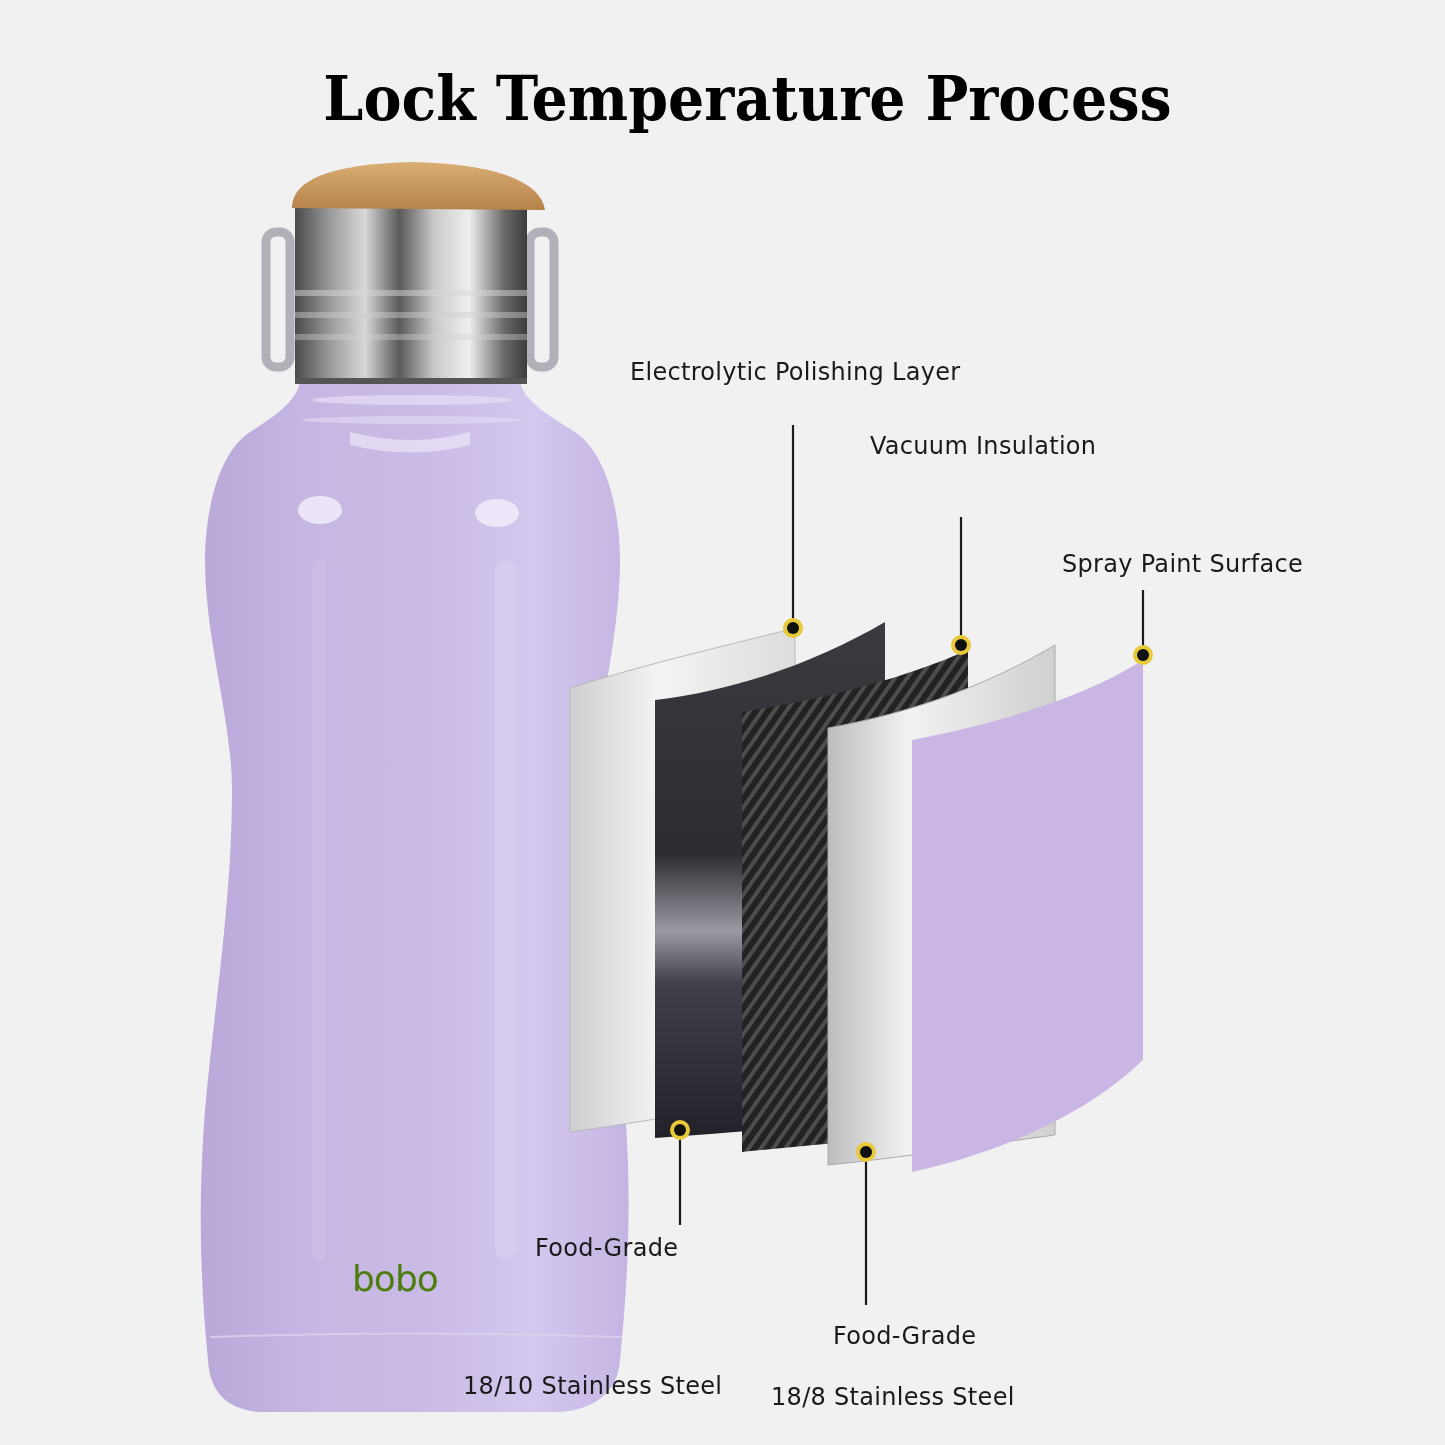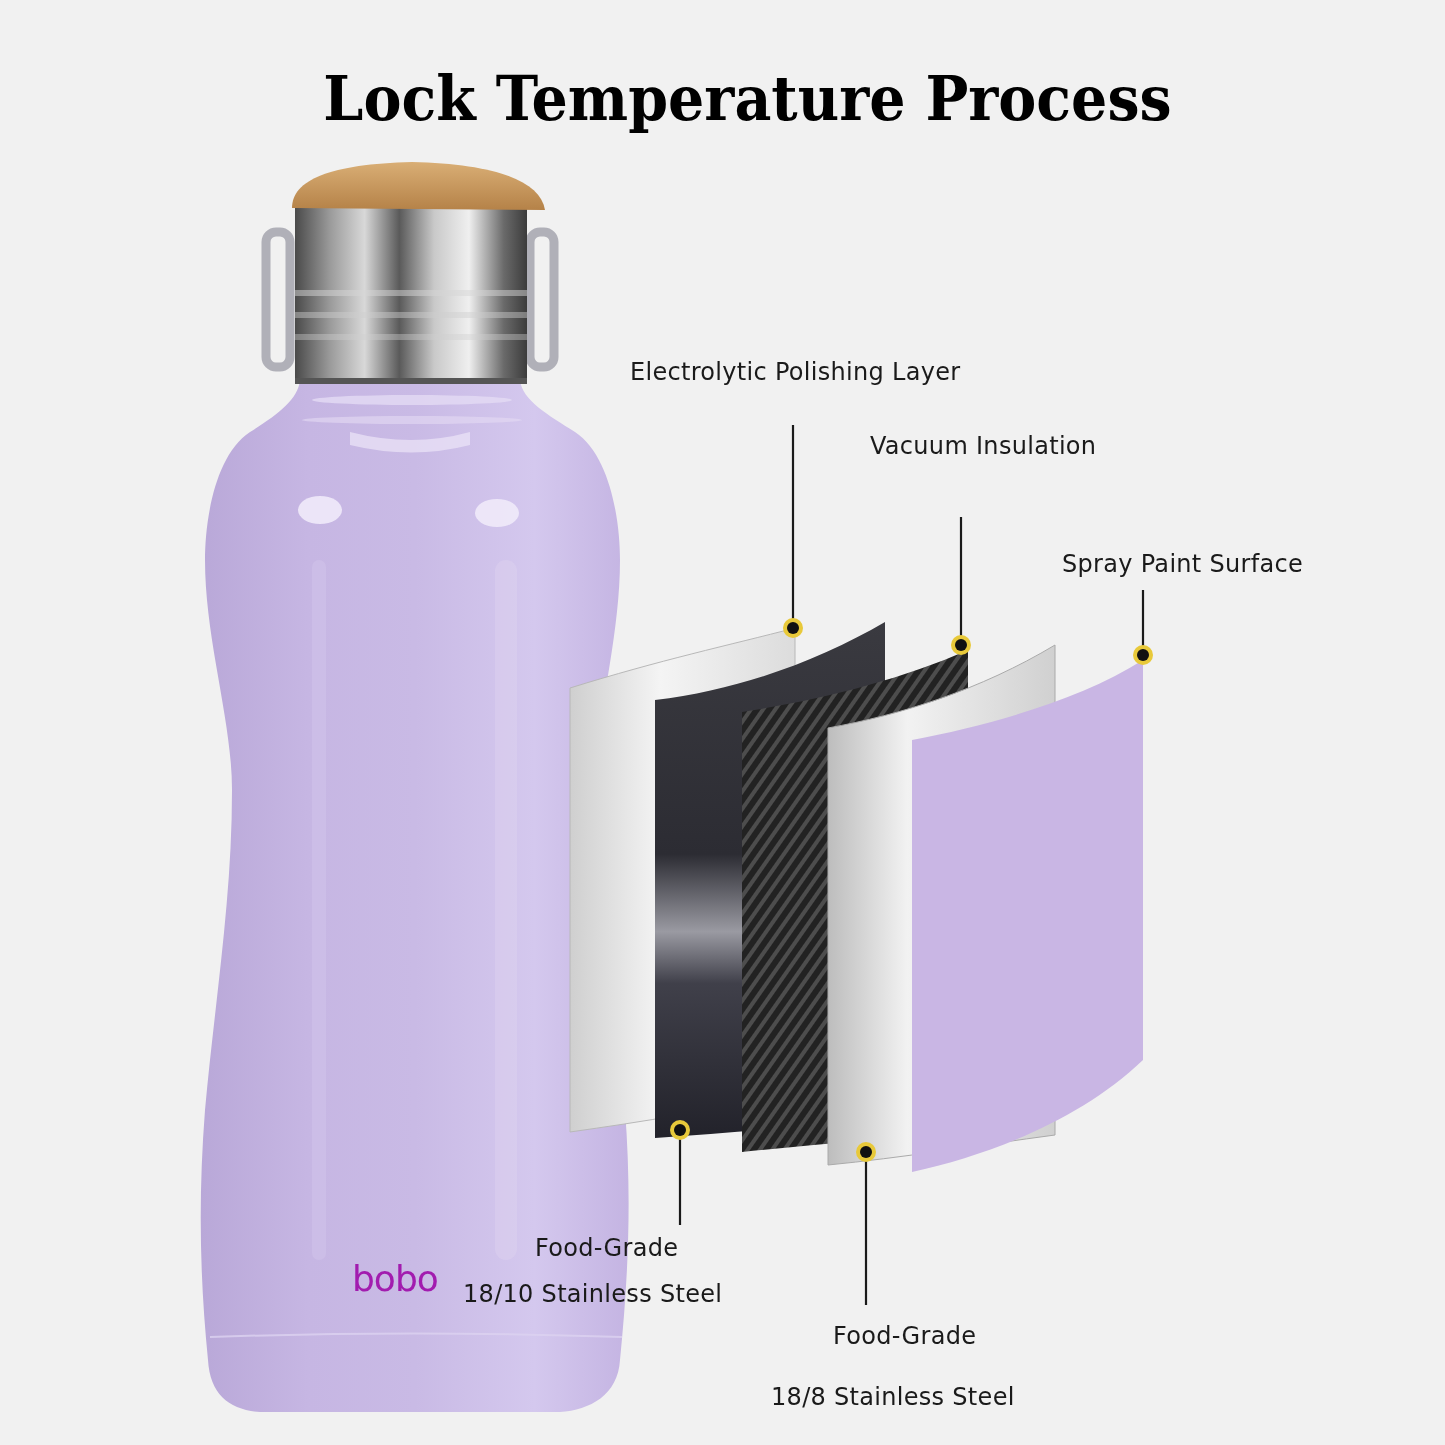--- a/index.html
+++ b/index.html
@@ -1,20 +1,20 @@
 <!DOCTYPE html>
 <html><head>
 <meta charset="utf-8">
 <style>
   html,body{margin:0;padding:0;}
   body{width:1445px;height:1445px;background:#f1f1f1;position:relative;overflow:hidden;font-family:"DejaVu Sans",sans-serif;color:#111;}
   .title{position:absolute;left:0;top:62px;width:1495px;text-align:center;font-family:"DejaVu Serif",serif;font-weight:bold;font-size:62px;letter-spacing:0px;color:#000;transform:scaleX(0.92);transform-origin:center;}
   .label{position:absolute;font-size:24px;color:#1a1a1a;white-space:nowrap;font-family:"DejaVu Sans",sans-serif;letter-spacing:0.3px;}
   svg{position:absolute;left:0;top:0;}
-  .brand{position:absolute;left:352px;top:1258px;font-size:36px;color:#a21caf;font-family:"DejaVu Sans",sans-serif;letter-spacing:-1px;}
+  .brand{position:absolute;left:352px;top:1258px;font-size:36px;color:#4d7c0f;font-family:"DejaVu Sans",sans-serif;letter-spacing:-1px;}
 </style>
 </head>
 <body>
 
 <div class="title">Lock Temperature Process</div>
 
 <svg width="1445" height="1445" viewBox="0 0 1445 1445">
   <defs>
     <linearGradient id="steelGrad" x1="0" y1="0" x2="1" y2="0">
       <stop offset="0" stop-color="#4a4a4a"></stop>
@@ -138,16 +138,16 @@
   </g>
 </svg>
 
 <div class="brand">bobo</div>
 
 <div class="label" style="left:630px;top:358px;">Electrolytic Polishing Layer</div>
 <div class="label" style="left:870px;top:432px;">Vacuum Insulation</div>
 <div class="label" style="left:1022px;top:550px;margin-left:40px;">Spray Paint Surface</div>
 
 <div class="label" style="left:535px;top:1234px;">Food-Grade</div>
-<div class="label" style="left:463px;top:1280px;text-align:right;">18/10 Stainless Steel</div>
+<div class="label" style="left:463px;top:1372px;text-align:right;">18/10 Stainless Steel</div>
 
 <div class="label" style="left:833px;top:1322px;">Food-Grade</div>
 <div class="label" style="left:771px;top:1383px;">18/8 Stainless Steel</div>
 
 </body></html>

